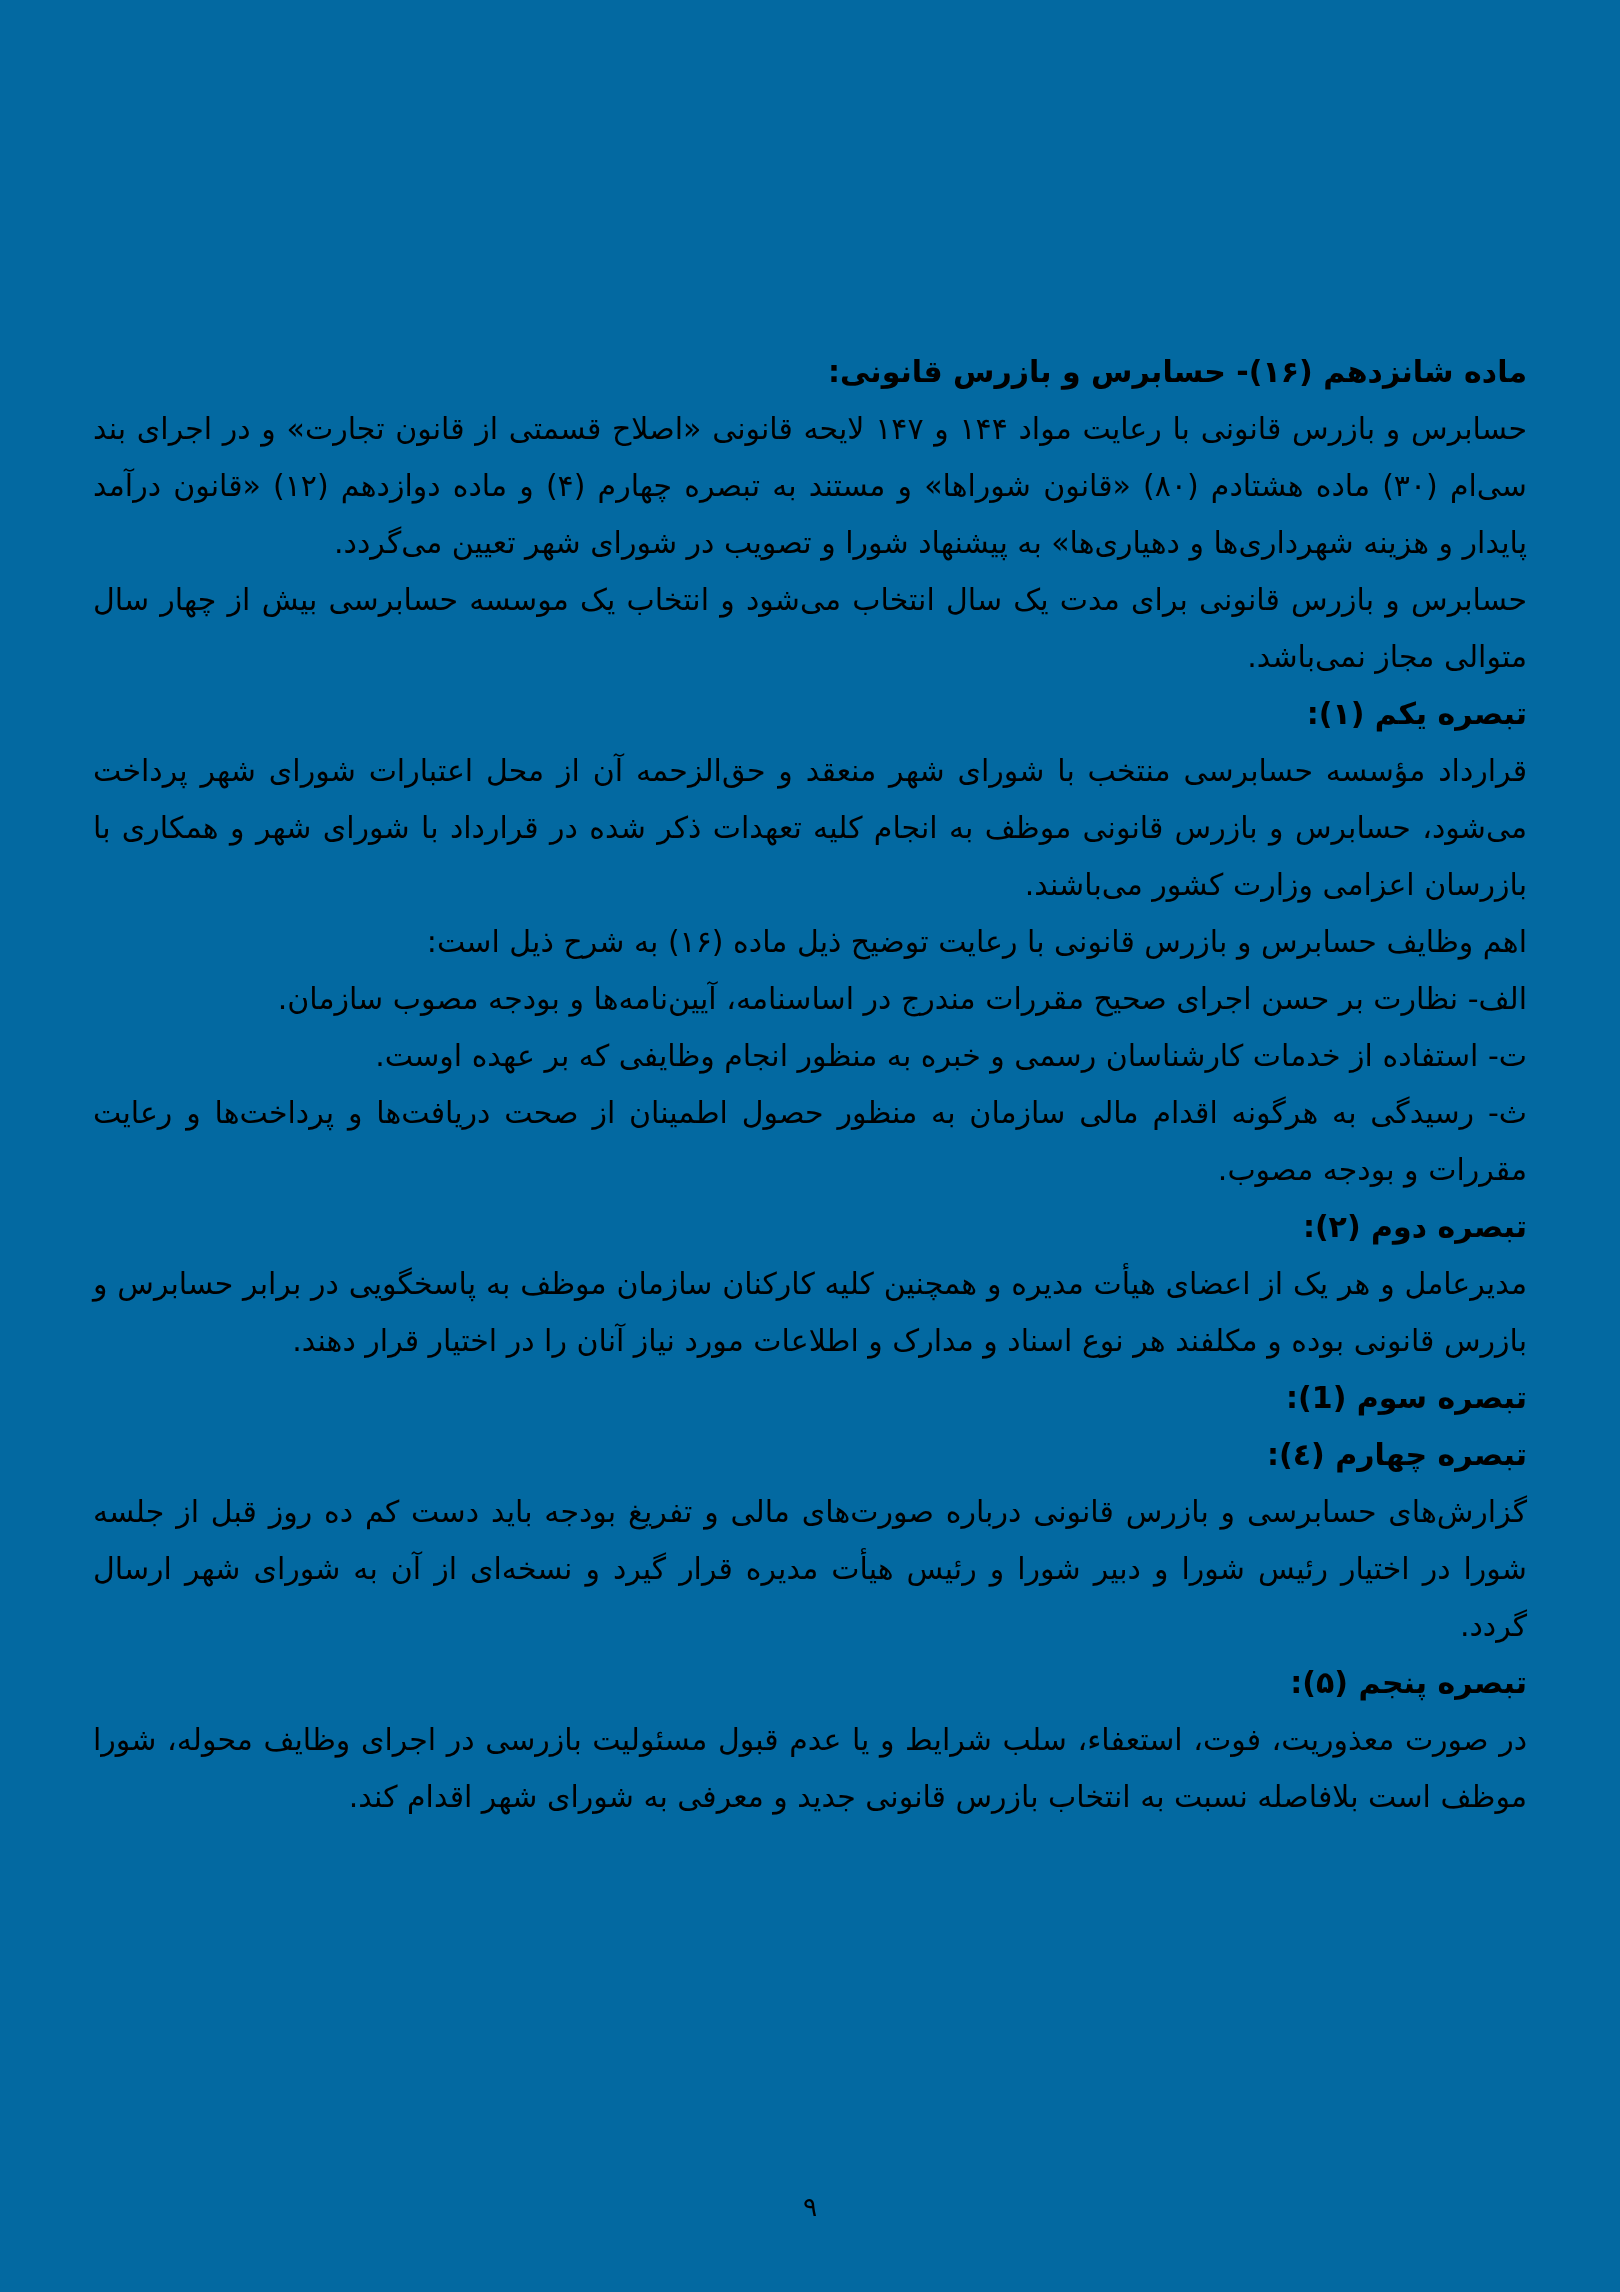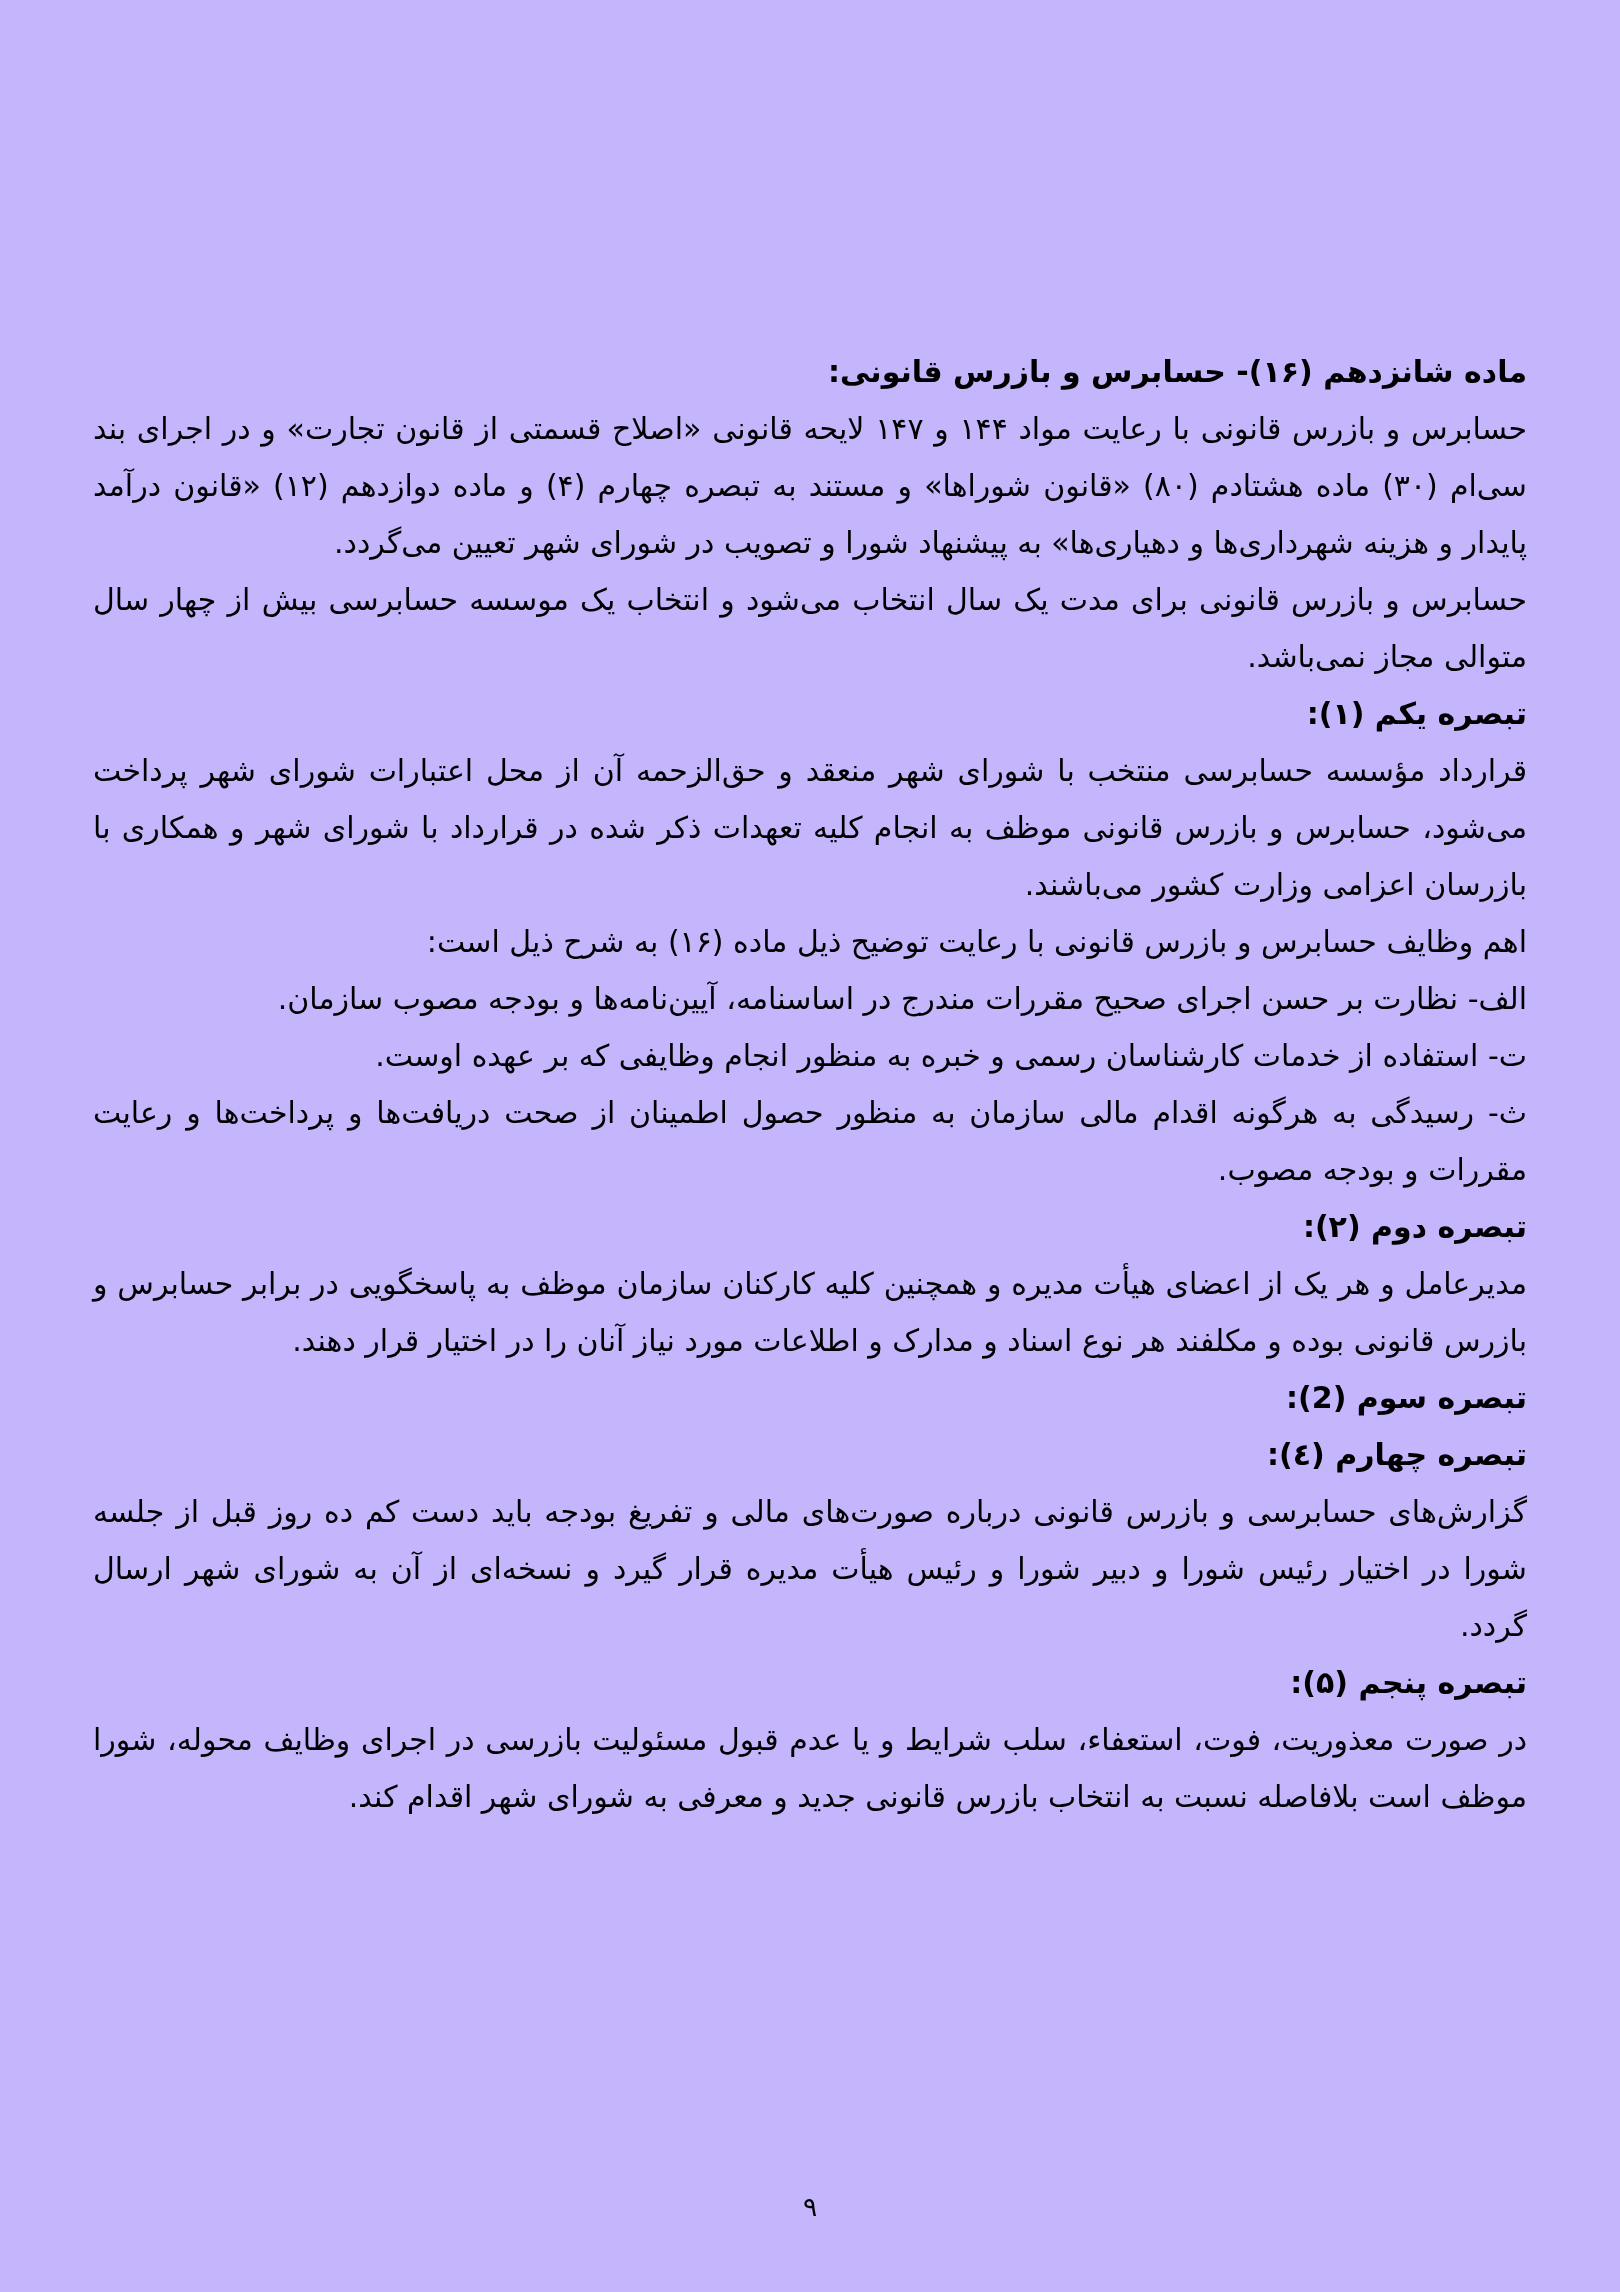--- a/index.html
+++ b/index.html
@@ -4,21 +4,21 @@
 <style>
   html, body {
     margin: 0;
     padding: 0;
     background: #ffffff;
   }
   .page {
     position: relative;
     width: 1620px;
     height: 2293px;
-    background: #c4b5fd;
+    background: #0369a1;
     overflow: hidden;
     font-family: "DejaVu Sans", sans-serif;
     color: #000000;
   }
   .content {
     position: absolute;
     top: 343px;
     right: 93px;
     left: 93px;
     direction: rtl;
@@ -80,21 +80,21 @@
 
 
     <p class="para">ت- استفاده از خدمات کارشناسان رسمی و خبره به منظور انجام وظایفی که بر عهده اوست.</p>
 
     <p class="para">ث- رسیدگی به هرگونه اقدام مالی سازمان به منظور حصول اطمینان از صحت دریافت‌ها و پرداخت‌ها و رعایت مقررات و بودجه مصوب.</p>
 
     <h2 class="note-heading">تبصره دوم (۲):</h2>
 
     <p class="para">مدیرعامل و هر یک از اعضای هیأت مدیره و همچنین کلیه کارکنان سازمان موظف به پاسخگویی در برابر حسابرس و بازرس قانونی بوده و مکلفند هر نوع اسناد و مدارک و اطلاعات مورد نیاز آنان را در اختیار قرار دهند.</p>
 
-    <h2 class="note-heading">تبصره سوم (2):</h2>
+    <h2 class="note-heading">تبصره سوم (1):</h2>
 
 
     <h2 class="note-heading">تبصره چهارم (٤):</h2>
 
     <p class="para">گزارش‌های حسابرسی و بازرس قانونی درباره صورت‌های مالی و تفریغ بودجه باید دست کم ده روز قبل از جلسه شورا در اختیار رئیس شورا و دبیر شورا و رئیس هیأت مدیره قرار گیرد و نسخه‌ای از آن به شورای شهر ارسال گردد.</p>
 
     <h2 class="note-heading">تبصره پنجم (۵):</h2>
 
     <p class="para">در صورت معذوریت، فوت، استعفاء، سلب شرایط و یا عدم قبول مسئولیت بازرسی در اجرای وظایف محوله، شورا موظف است بلافاصله نسبت به انتخاب بازرس قانونی جدید و معرفی به شورای شهر اقدام کند.</p>
 

